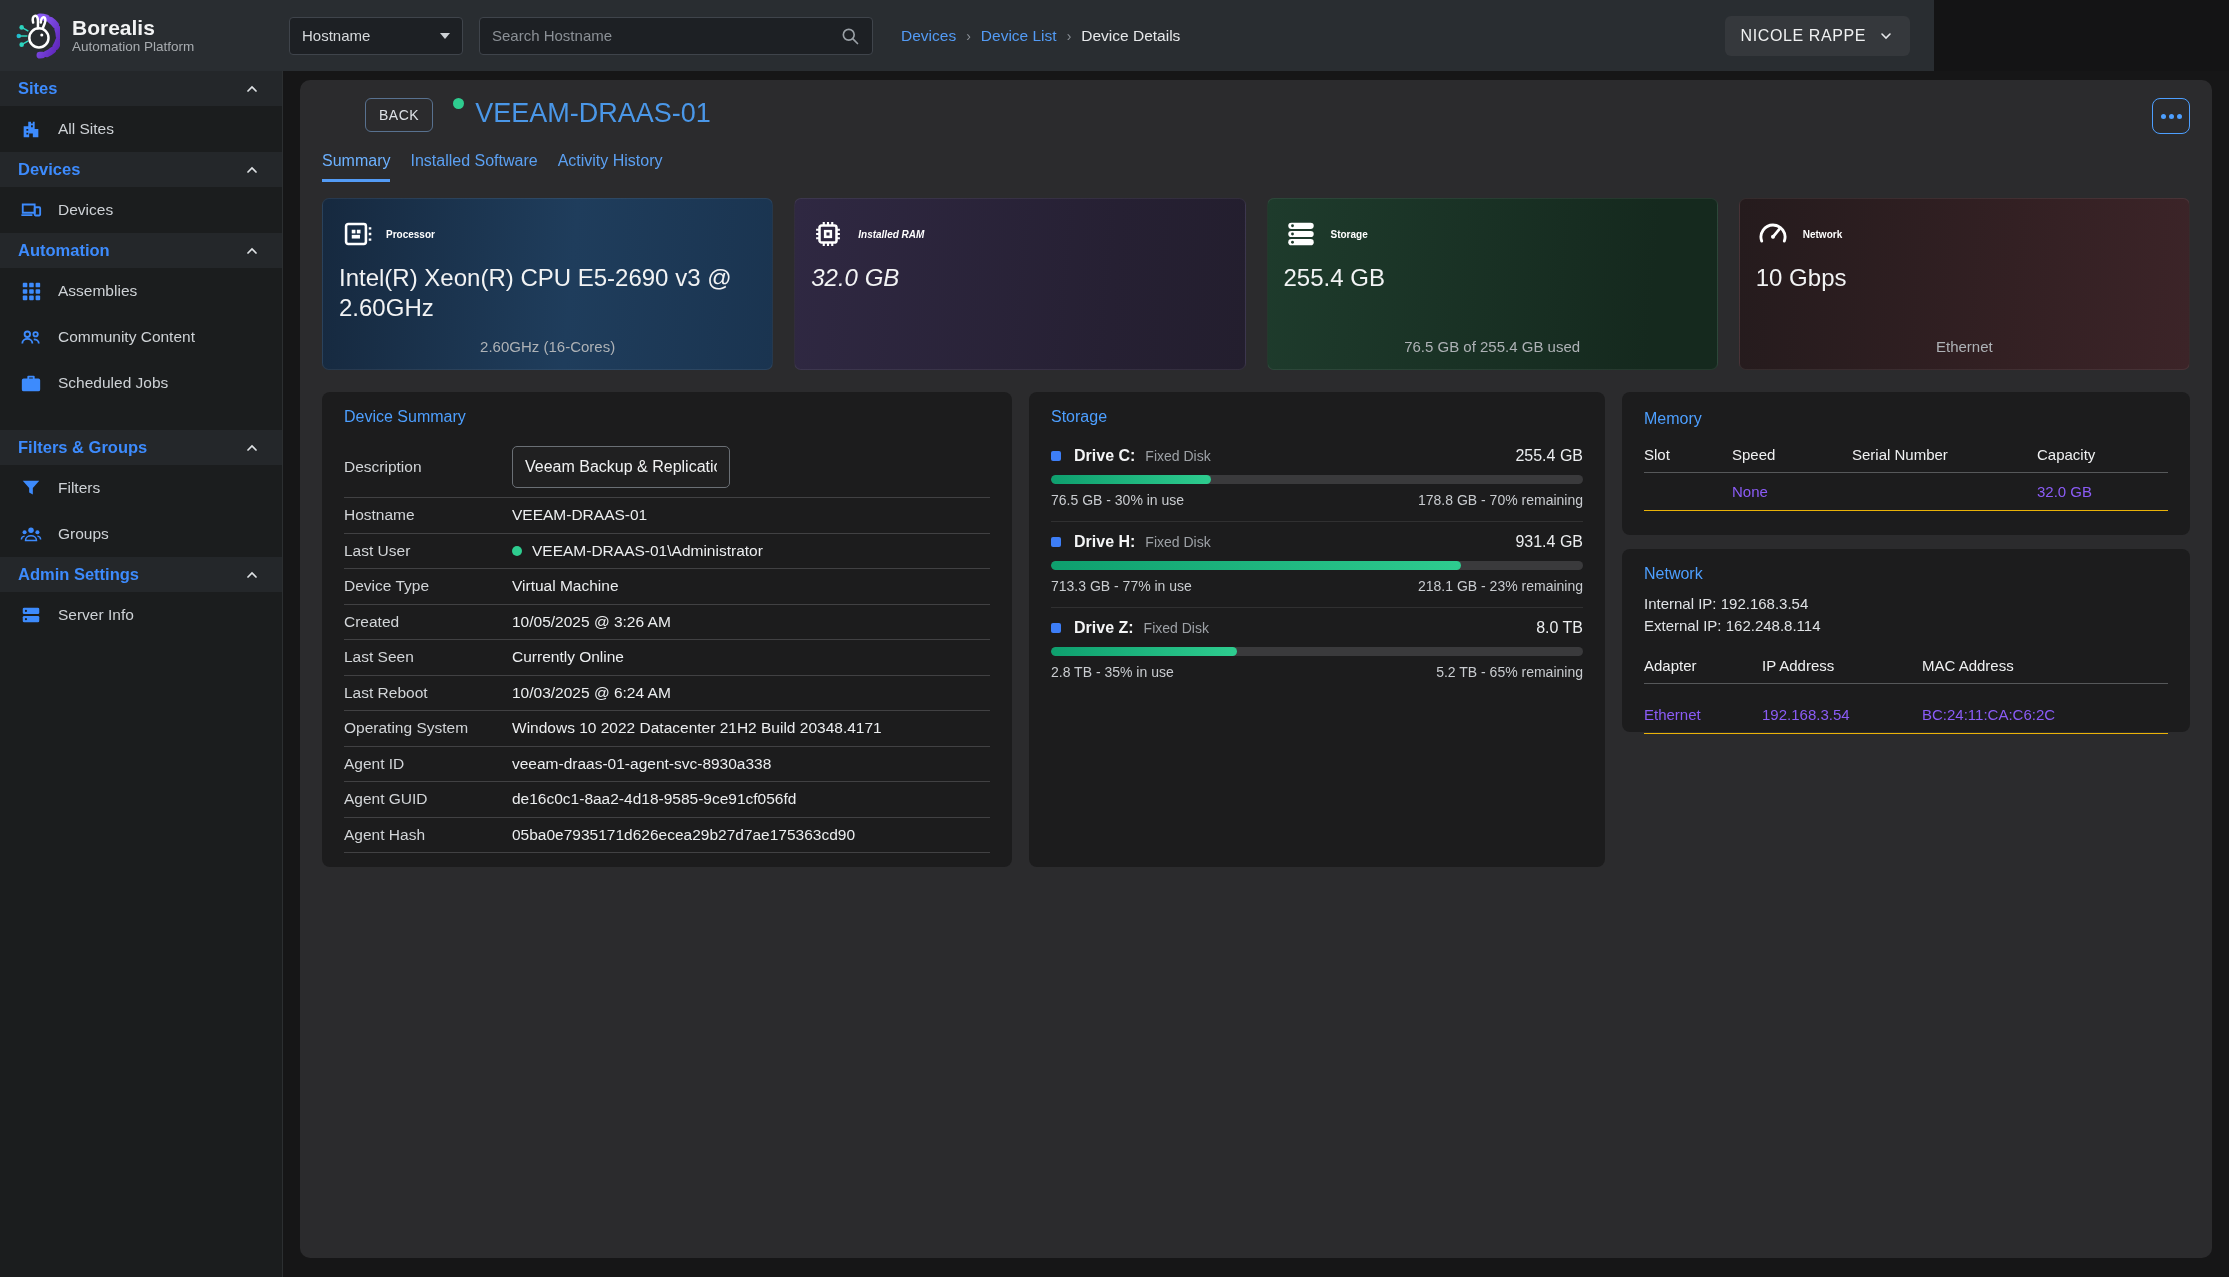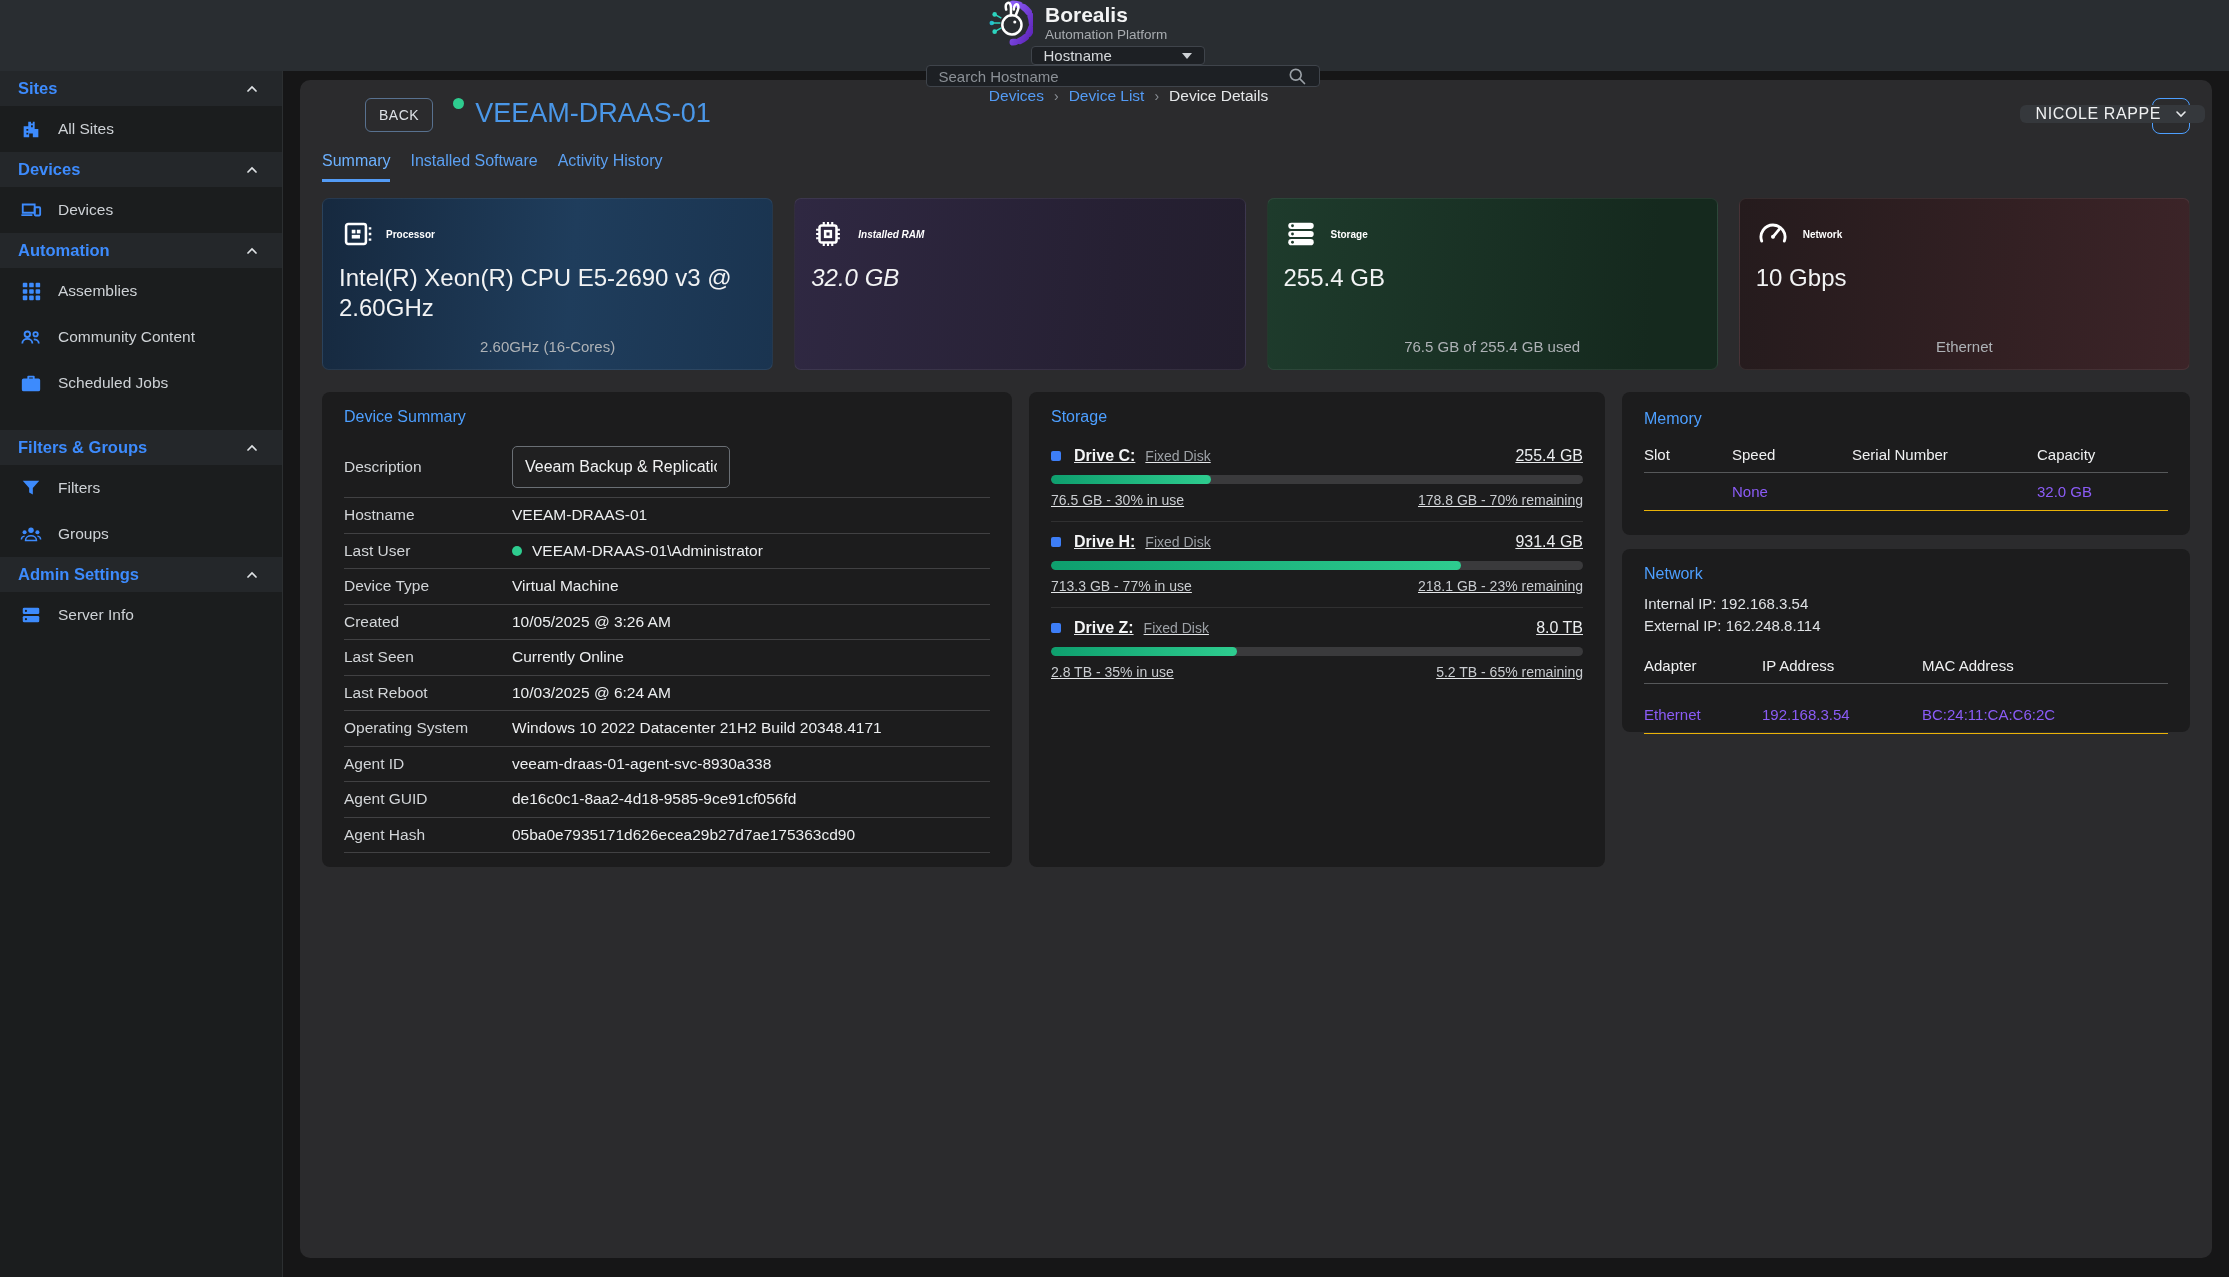--- a/index.html
+++ b/index.html
@@ -1,21 +1,21 @@
 <!DOCTYPE html>
 <html><head>
 <meta charset="utf-8">
 <style>
   * { margin:0; padding:0; box-sizing:border-box; }
   html,body { width:2229px; height:1277px; background:#141415; overflow:hidden;
               font-family:"Liberation Sans", sans-serif; color:#e6e8ea; }
 
   
-  .topbar { position:absolute; top:0; left:0; width:2229px; height:71px;
-            background:#292d31; display:flex; align-items:center; z-index:5;flex-direction:column; }
+  .topbar { position:absolute; top:0; left:0; width:1934px; height:71px;
+            background:#292d31; display:flex; align-items:center; z-index:5; }
   .brand { width:283px; display:flex; align-items:center; gap:12px; padding-left:14px; }
   .brand-name { font-size:21px; font-weight:bold; color:#f2f3f4; line-height:1.05; }
   .brand-sub  { font-size:13.5px; color:#a8acb0; }
   .field { background:#1d2024; border:1px solid #3f444b; border-radius:4px; height:38px;
            display:flex; align-items:center; color:#d6d9dc; font-size:15px; }
   .dd { width:174px; margin-left:6px; padding:0 12px; justify-content:space-between; cursor:pointer; }
   .dd-caret { width:0; height:0; border-left:5px solid transparent; border-right:5px solid transparent;
               border-top:6px solid #cdd1d5; }
   .search { width:394px; margin-left:16px; padding:0 12px; justify-content:space-between; }
   .search input { background:transparent; border:none; outline:none; color:#d6d9dc;
@@ -88,21 +88,21 @@
   .ds-row.desc { height:62px; border-bottom:1px solid #414143; }
   .ds-label { width:168px; color:#d2d5d8; flex:none; }
   .ds-value { color:#eceef0; display:flex; align-items:center; gap:10px; }
   .desc-input { width:218px; height:42px; background:#202021; border:1px solid #6a6f75;
                 border-radius:5px; color:#f0f1f2; font-size:16px; padding:0 12px;
                 font-family:inherit; outline:none; white-space:nowrap; overflow:hidden; }
   .mini-dot { width:10px; height:10px; border-radius:50%; background:#2ecc8f; flex:none; }
 
   
   .p-storage { height:475px; }
-  .drive { padding:11px 0 13px 0; border-bottom:1px solid rgba(255,255,255,.09);text-decoration:underline; }
+  .drive { padding:11px 0 13px 0; border-bottom:1px solid rgba(255,255,255,.09); }
   .drive:last-child { border-bottom:none; }
   .drive-head { display:flex; align-items:baseline; }
   .bullet { width:10px; height:10px; background:#3d7ef7; border-radius:2px; align-self:center; flex:none; }
   .drive-name { font-size:16px; font-weight:bold; color:#f4f5f6; margin-left:13px; }
   .drive-type { font-size:14px; color:#9da1a6; margin-left:10px; }
   .drive-size { margin-left:auto; font-size:16px; color:#eceef0; }
   .bar { margin-top:10px; height:9px; background:#3a3a3c; border-radius:5px; overflow:hidden; }
   .bar-fill { height:100%; border-radius:5px; background:linear-gradient(90deg,#0e9f6e,#2ecc8f); }
   .drive-sub { display:flex; justify-content:space-between; margin-top:8px;
                font-size:14px; color:#c9ccd0; }

